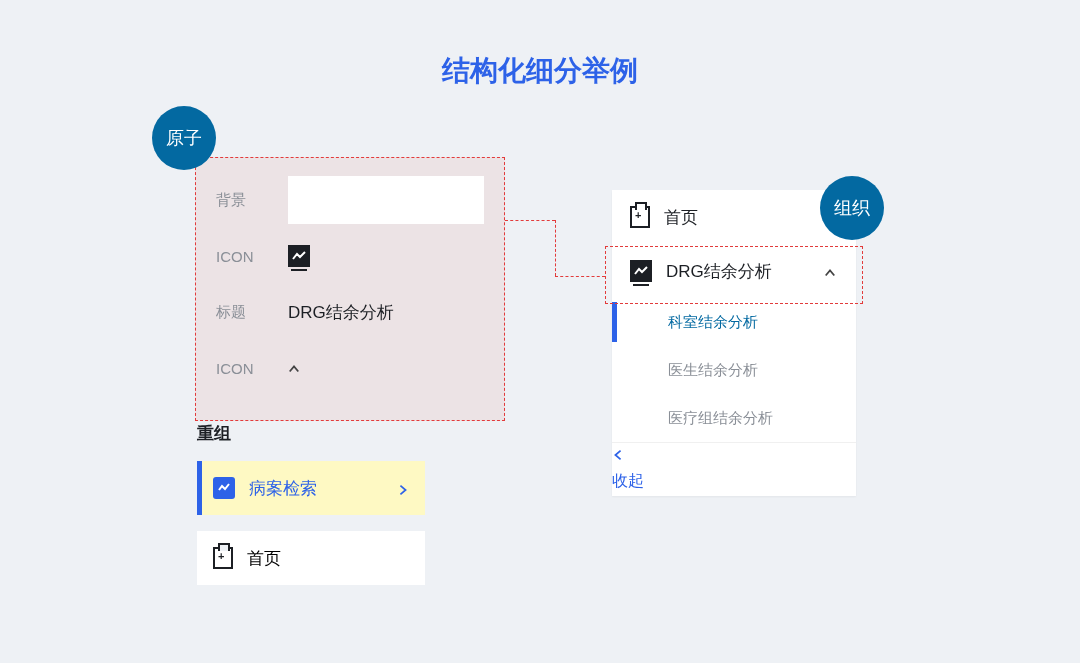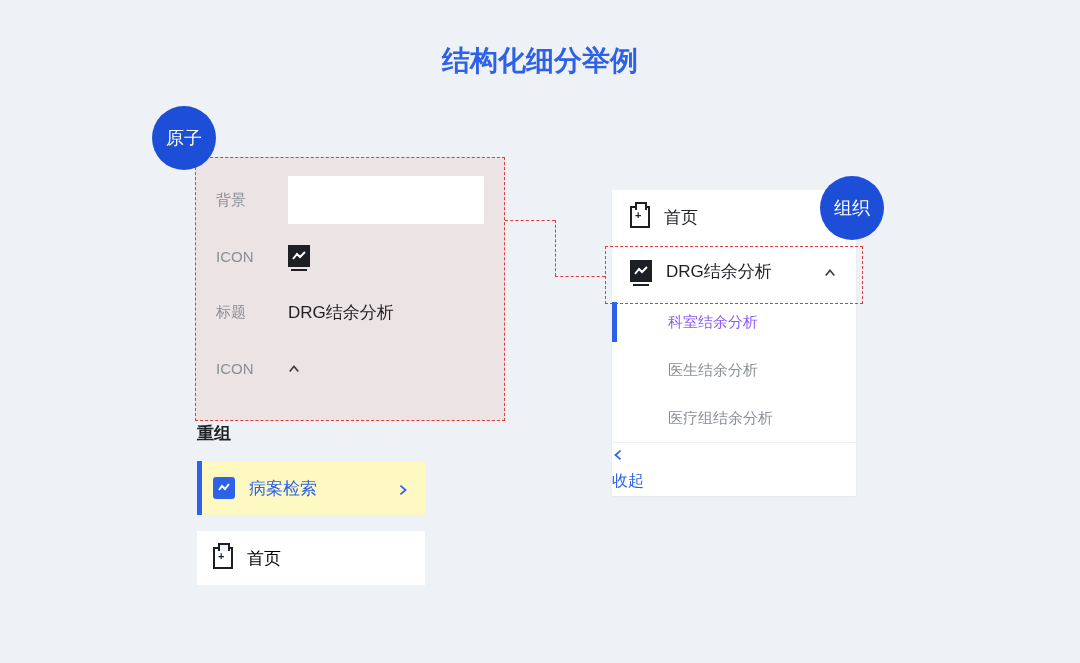--- a/index.html
+++ b/index.html
@@ -6,34 +6,34 @@
   body {
     width: 1080px;
     height: 663px;
     background: #eef1f5;
     font-family: "PingFang SC", "Microsoft YaHei", -apple-system, sans-serif;
     position: relative;
     overflow: hidden;
   }
   .title {
     position: absolute;
-    top: 42px;
+    top: 52px;
     left: 0; right: 0;
     text-align: center;
     font-size: 28px;
     font-weight: 700;
     color: #2d62e8;
   }
 
   
   .badge {
     position: absolute;
     width: 64px; height: 64px;
     border-radius: 50%;
-    background: #1d4ed8;
+    background: #0369a1;
     color: #fff;
     font-size: 18px;
     display: flex;
     align-items: center;
     justify-content: center;
     z-index: 5;
   }
   .badge-atom { top: 106px; left: 152px; }
   .badge-org  { top: 176px; left: 820px; }
 
@@ -188,21 +188,21 @@
   .org-sub {
     height: 48px;
     display: flex;
     align-items: center;
     padding-left: 56px;
     font-size: 15px;
     color: #8a8f97;
     position: relative;
   }
   .org-sub.active {
-    color: #8b5cf6;
+    color: #0369a1;
   }
   .org-sub.active::before {
     content: "";
     position: absolute;
     left: 0; top: 4px; bottom: 4px;
     width: 5px;
     background: #2d62e8;
   }
   .org-collapse {
     height: 54px;

